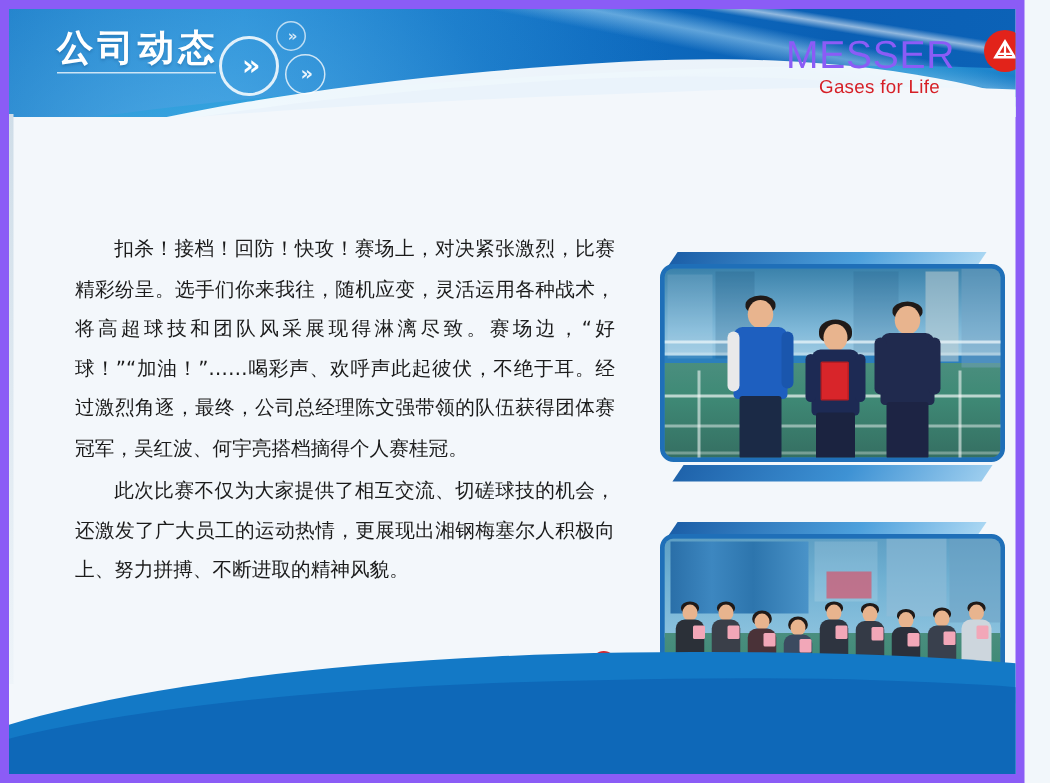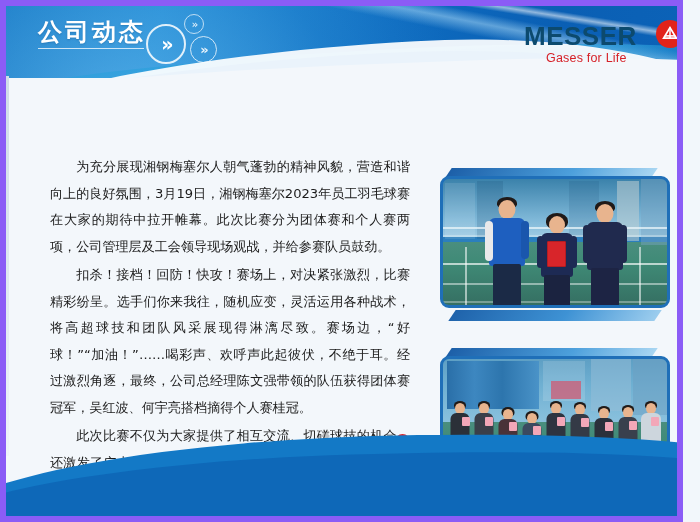--- a/index.html
+++ b/index.html
@@ -76,21 +76,21 @@
     position:absolute;border:2px solid rgba(255,255,255,.85);border-radius:50%;
     display:flex;align-items:center;justify-content:center;color:#ffffff;font-weight:bold;
   }
   .chev-1{left:140px;top:18px;width:36px;height:36px;font-size:19px;letter-spacing:-3px;}
   .chev-2{left:178px;top:8px;width:18px;height:18px;font-size:10px;letter-spacing:-2px;border-width:1.4px;opacity:.8;}
   .chev-3{left:184px;top:30px;width:25px;height:25px;font-size:13px;letter-spacing:-2px;border-width:1.6px;opacity:.9;}
 
   
   .logo{position:absolute;right:22px;top:16px;width:160px;height:46px;}
   .logo-word{
-    position:absolute;left:0;top:0;font-size:26px;font-weight:bold;color:#0c4a6e;
+    position:absolute;left:0;top:0;font-size:26px;font-weight:normal;color:#8b5cf6;
     letter-spacing:.5px;font-family:"Liberation Sans",sans-serif;line-height:28px;
   }
   .logo-tag{
     position:absolute;left:22px;top:29px;font-size:12.5px;color:#d61f26;
     font-family:"Liberation Sans",sans-serif;letter-spacing:.2px;
   }
   .logo-mark{
     position:absolute;right:0;top:-2px;width:28px;height:28px;border-radius:50%;
     background:#e2231a;display:flex;align-items:center;justify-content:center;
   }
@@ -215,21 +215,20 @@
           <line x1="10" y1="3.6" x2="10" y2="14.2" stroke="#ffffff" stroke-width="1.5"></line>
         </svg>
       </div>
     </div>
   </div>
 
   <div class="edge-left"></div>
 
 
   <div class="article">
-    <p>为充分展现湘钢梅塞尔人朝气蓬勃的精神风貌，营造和谐向上的良好氛围，3月19日，湘钢梅塞尔2023年员工羽毛球赛在大家的期待中拉开帷幕。此次比赛分为团体赛和个人赛两项，公司管理层及工会领导现场观战，并给参赛队员鼓劲。</p>
     <p>扣杀！接档！回防！快攻！赛场上，对决紧张激烈，比赛精彩纷呈。选手们你来我往，随机应变，灵活运用各种战术，将高超球技和团队风采展现得淋漓尽致。赛场边，“好球！”“加油！”……喝彩声、欢呼声此起彼伏，不绝于耳。经过激烈角逐，最终，公司总经理陈文强带领的队伍获得团体赛冠军，吴红波、何宇亮搭档摘得个人赛桂冠。</p>
     <p>此次比赛不仅为大家提供了相互交流、切磋球技的机会，还激发了广大员工的运动热情，更展现出湘钢梅塞尔人积极向上、努力拼搏、不断进取的精神风貌。</p>
   </div>
 
   <div class="byline">
     <span class="bmark">
       <svg width="11" height="11" viewBox="0 0 20 20" aria-hidden="true">
         <path d="M10 4 L16.2 14 L3.8 14 Z" fill="none" stroke="#ffffff" stroke-width="2"></path>
         <line x1="5" y1="11.8" x2="15" y2="11.8" stroke="#ffffff" stroke-width="1.9"></line>
         <line x1="10" y1="4" x2="10" y2="14" stroke="#ffffff" stroke-width="1.8"></line>

